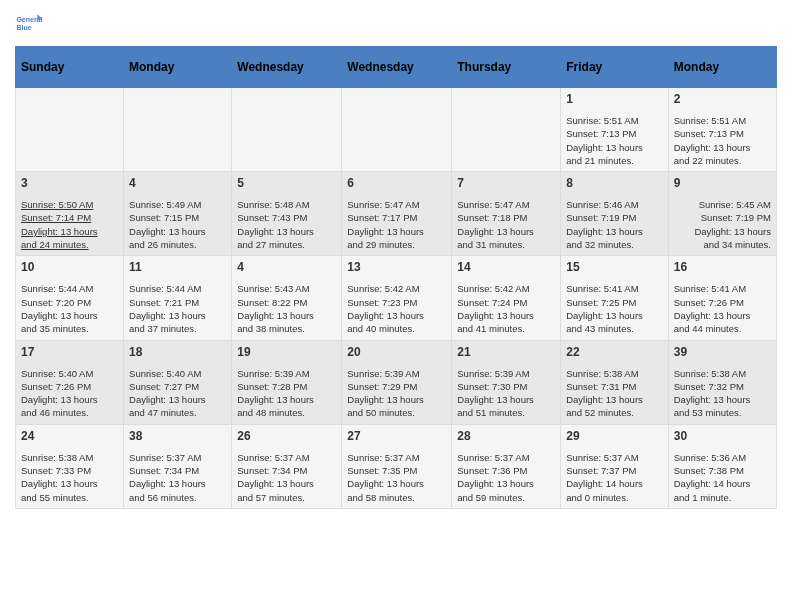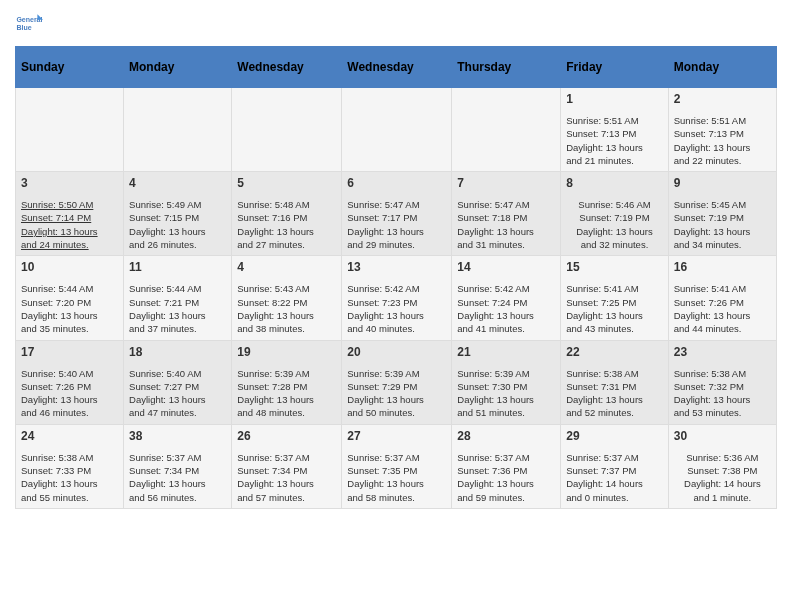--- a/index.html
+++ b/index.html
@@ -158,48 +158,48 @@
           <td>
             <span class="day-num">4</span>
             <div class="day-info" style="white-space: pre-line;">Sunrise: 5:49 AM
 Sunset: 7:15 PM
 Daylight: 13 hours
 and 26 minutes.</div>
           </td>
           <td>
             <span class="day-num">5</span>
             <div class="day-info" style="white-space: pre-line;">Sunrise: 5:48 AM
-Sunset: 7:16 PM
+Sunset: 7:43 PM
 Daylight: 13 hours
 and 27 minutes.</div>
           </td>
           <td>
             <span class="day-num">6</span>
             <div class="day-info" style="white-space: pre-line;">Sunrise: 5:47 AM
 Sunset: 7:17 PM
 Daylight: 13 hours
 and 29 minutes.</div>
           </td>
           <td>
             <span class="day-num">7</span>
             <div class="day-info" style="white-space: pre-line;">Sunrise: 5:47 AM
 Sunset: 7:18 PM
 Daylight: 13 hours
 and 31 minutes.</div>
           </td>
           <td>
             <span class="day-num">8</span>
-            <div class="day-info" style="white-space: pre-line; text-align: center;">Sunrise: 5:46 AM
+            <div class="day-info" style="white-space: pre-line;">Sunrise: 5:46 AM
 Sunset: 7:19 PM
 Daylight: 13 hours
 and 32 minutes.</div>
           </td>
           <td>
             <span class="day-num">9</span>
-            <div class="day-info" style="white-space: pre-line;">Sunrise: 5:45 AM
+            <div class="day-info" style="white-space: pre-line; text-align: right;">Sunrise: 5:45 AM
 Sunset: 7:19 PM
 Daylight: 13 hours
 and 34 minutes.</div>
           </td>
         </tr>
         <tr>
           <td>
             <span class="day-num">10</span>
             <div class="day-info" style="white-space: pre-line;">Sunrise: 5:44 AM
 Sunset: 7:20 PM
@@ -286,21 +286,21 @@
 and 51 minutes.</div>
           </td>
           <td>
             <span class="day-num">22</span>
             <div class="day-info" style="white-space: pre-line;">Sunrise: 5:38 AM
 Sunset: 7:31 PM
 Daylight: 13 hours
 and 52 minutes.</div>
           </td>
           <td>
-            <span class="day-num">23</span>
+            <span class="day-num">39</span>
             <div class="day-info" style="white-space: pre-line;">Sunrise: 5:38 AM
 Sunset: 7:32 PM
 Daylight: 13 hours
 and 53 minutes.</div>
           </td>
         </tr>
         <tr>
           <td>
             <span class="day-num">24</span>
             <div class="day-info" style="white-space: pre-line;">Sunrise: 5:38 AM
@@ -338,21 +338,21 @@
           </td>
           <td>
             <span class="day-num">29</span>
             <div class="day-info" style="white-space: pre-line;">Sunrise: 5:37 AM
 Sunset: 7:37 PM
 Daylight: 14 hours
 and 0 minutes.</div>
           </td>
           <td>
             <span class="day-num">30</span>
-            <div class="day-info" style="white-space: pre-line; text-align: center;">Sunrise: 5:36 AM
+            <div class="day-info" style="white-space: pre-line;">Sunrise: 5:36 AM
 Sunset: 7:38 PM
 Daylight: 14 hours
 and 1 minute.</div>
           </td>
         </tr>
       </tbody>
   </table>
 </div>
 
 </body></html>

